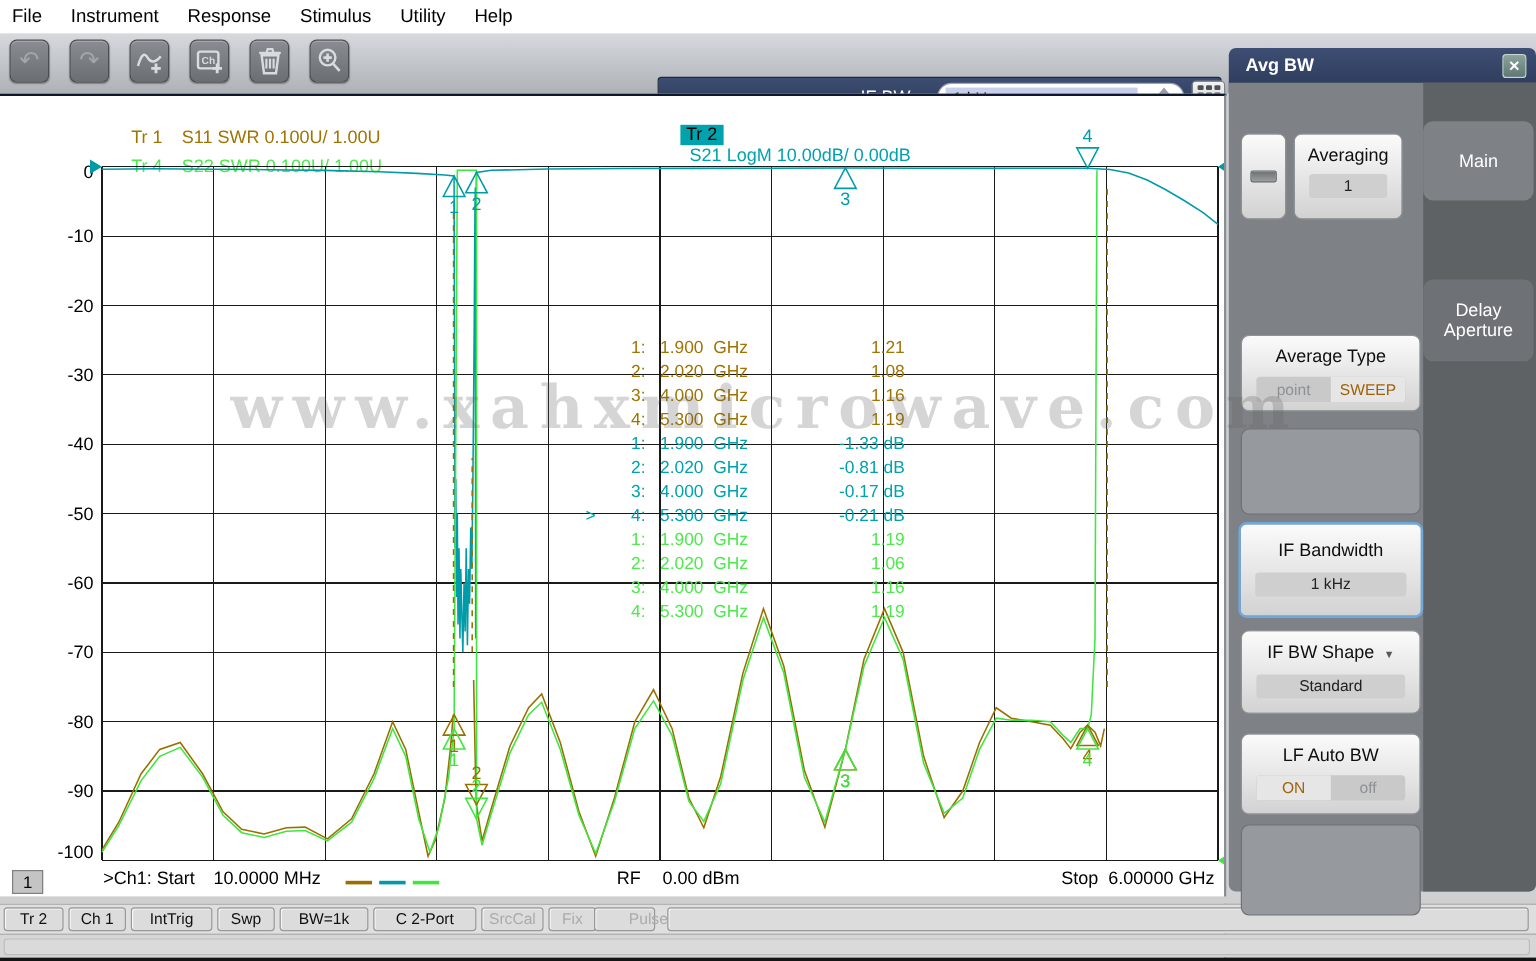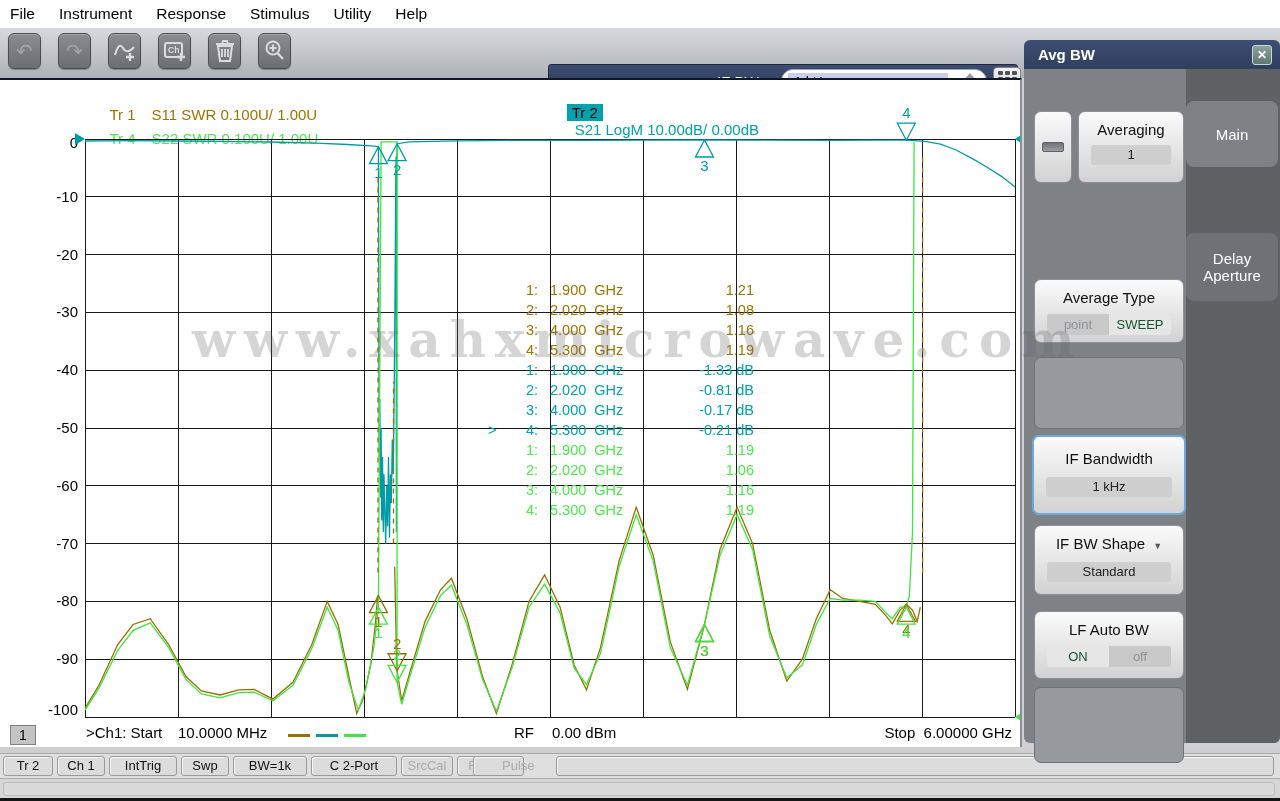--- a/index.html
+++ b/index.html
@@ -82,21 +82,21 @@
   .pbtn { position:absolute; background:linear-gradient(#FBFBFB,#D2D2D2);
     border:1px solid #8E9296; border-radius:7px; color:#0F0F0F; font-size:15px; text-align:center; }
   .pbtn .blabel { margin-top:9px; }
   .pbtn .bvalue { margin:7px 12px 0 12px; height:20px; line-height:20px;
     background:#CFCFCF; border-radius:3px; font-size:13px; color:#222; }
   .pbtn.blank { background:#96999D; border-color:#6E7276; }
   .pbtn.selected { border:2px solid #6FA8DC; }
   .toggle { display:flex; margin:8px 12px 0 12px; height:21px; border-radius:3px; overflow:hidden;
     background:#C9C9C9; font-size:13px; line-height:21px; }
   .toggle .opt { flex:1; }
-  .toggle .on { background:#E6E6E6; color:#14532d; }
+  .toggle .on { background:#E6E6E6; color:#a16207; }
   .toggle .off { color:#8E9296; }
   .led-btn { position:absolute; background:linear-gradient(#FBFBFB,#D2D2D2);
     border:1px solid #8E9296; border-radius:7px; }
   .led-slot { position:absolute; left:50%; top:50%; transform:translate(-50%,-50%);
     width:22px; height:10px; background:linear-gradient(#6E7276,#9A9EA2);
     border:1px solid #5E6265; border-radius:2px; }
   .drop-arrow { font-size:9px; color:#55585C; margin-left:8px; }
   
   .strip-gap { position:absolute; left:0; top:747px; width:1280px; height:6px; background:#CFCFCF; }
   .statusbar { position:absolute; left:0; top:753px; width:1280px; height:25px;
@@ -333,21 +333,21 @@
   </div>
   <div class="panel-body">
     <div class="tab-col">
         <div class="ptab active" style="top: 32px; height: 66px;">Main</div>
         <div class="ptab inactive" style="top: 164px; height: 68px;">Delay Aperture</div>
       </div>
 
     <div class="led-btn" style="left:10px;top:42px;width:38px;height:72px;">
       <div class="led-slot"></div>
     </div>
-    <div class="pbtn" style="left:54px;top:42px;width:106px;height:72px;">
+    <div class="pbtn" style="left:54px;top:42px;width:91px;height:72px;">
       <div class="blabel">Averaging</div>
       <div class="bvalue">1</div>
     </div>
 
 
     <div class="pbtn" style="left:10px;top:210px;width:150px;height:64px;">
       <div class="blabel">Average Type</div>
       <div class="toggle">
         <div class="opt off">point</div>
         <div class="opt on">SWEEP</div>
@@ -381,19 +381,19 @@
 <div class="strip-gap"></div>
 <div class="statusbar">
     <div class="sseg" style="left: 3px; width: 50px;">Tr 2</div>
     <div class="sseg" style="left: 57px; width: 48px;">Ch 1</div>
     <div class="sseg" style="left: 109px; width: 68px;">IntTrig</div>
     <div class="sseg" style="left: 181px; width: 48px;">Swp</div>
     <div class="sseg" style="left: 233px; width: 74px;">BW=1k</div>
     <div class="sseg" style="left: 311px; width: 86px;">C  2-Port</div>
     <div class="sseg disabled" style="left: 401px; width: 52px;">SrcCal</div>
     <div class="sseg disabled" style="left: 457px; width: 40px;">Fix</div>
-    <div class="sseg disabled" style="left: 473px; width: 51px; padding-left: 28px;">Pulse</div>
+    <div class="sseg disabled" style="left: 495px; width: 51px; padding-left: 28px;">Pulse</div>
     <div class="sseg disabled" style="left: 556px; width: 718px;"></div>
   </div>
 <div class="bottom-strip">
   <div class="bottom-inset"></div>
 </div>
 <div class="black-base"></div>
 
 </body></html>

